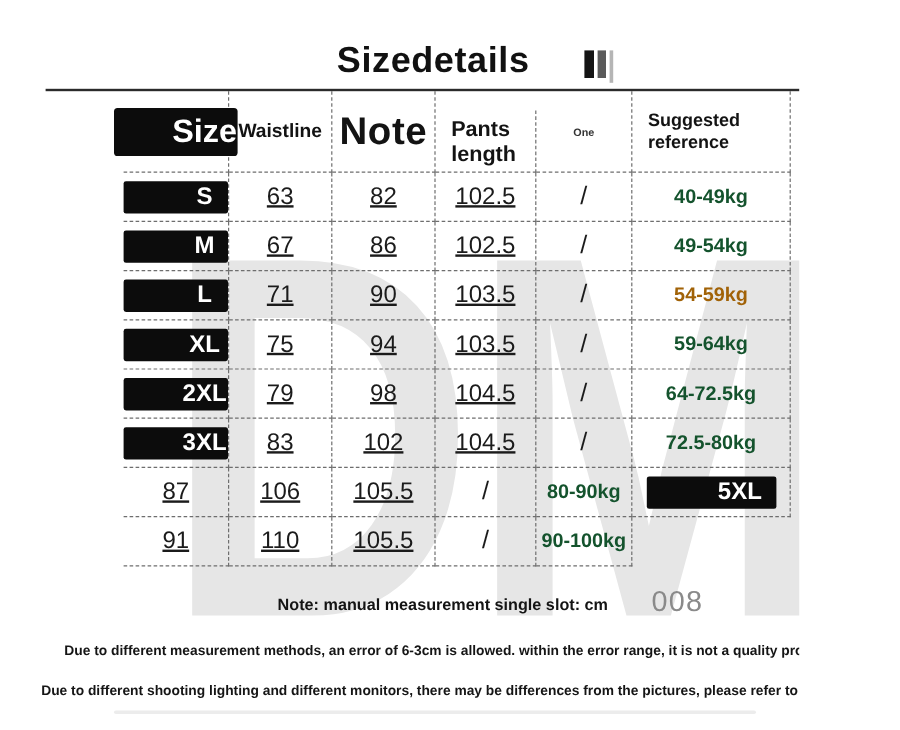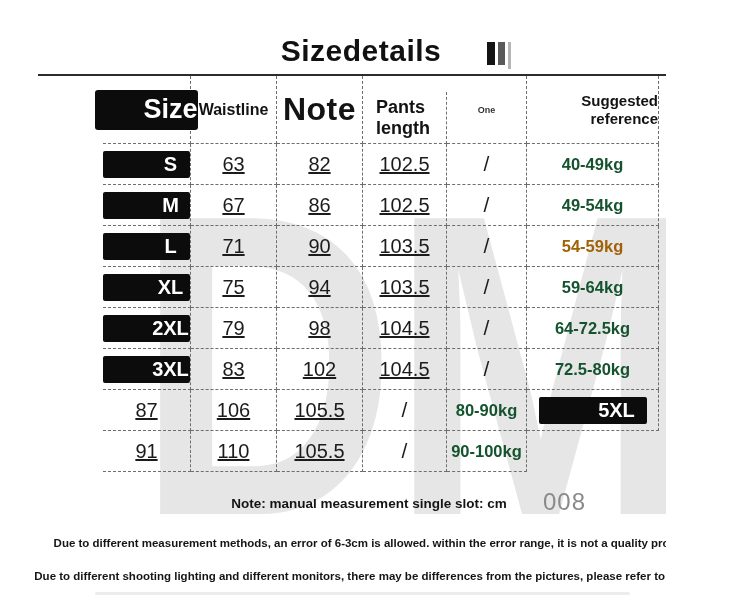--- a/index.html
+++ b/index.html
@@ -56,21 +56,21 @@
     border-right:1px dashed #6e6e6e;
     border-bottom:1px dashed #6e6e6e;
     color:#1b1b1b;
     box-sizing:border-box;
   }
   .hdr{font-weight:bold;color:#131313;}
   .h-waist{font-size:16px;}
   .h-hips{font-size:32px;letter-spacing:0.5px;}
   .h-pants{font-size:18px;line-height:1.12;justify-content:flex-start;padding-left:13px;text-align:left;margin-top:16px;}
   .h-one{font-size:9px;color:#333;}
-  .h-sugg{font-size:15px;line-height:1.2;justify-content:flex-start;padding-left:13px;text-align:right;}
+  .h-sugg{font-size:15px;line-height:1.2;justify-content:flex-start;padding-left:13px;text-align:left;}
   .chip{
     background:#0c0c0c;color:#ffffff;font-weight:bold;
     width:60px;height:27px;border-radius:2px;
     display:flex;align-items:center;justify-content:center;
     font-size:20px;
     padding-left:48px;
   }
   .chip-lg{width:62px;height:40px;font-size:27px;border-radius:3px;}
   .num{font-size:20px;text-decoration:underline;}
   .slash{font-size:21px;}

